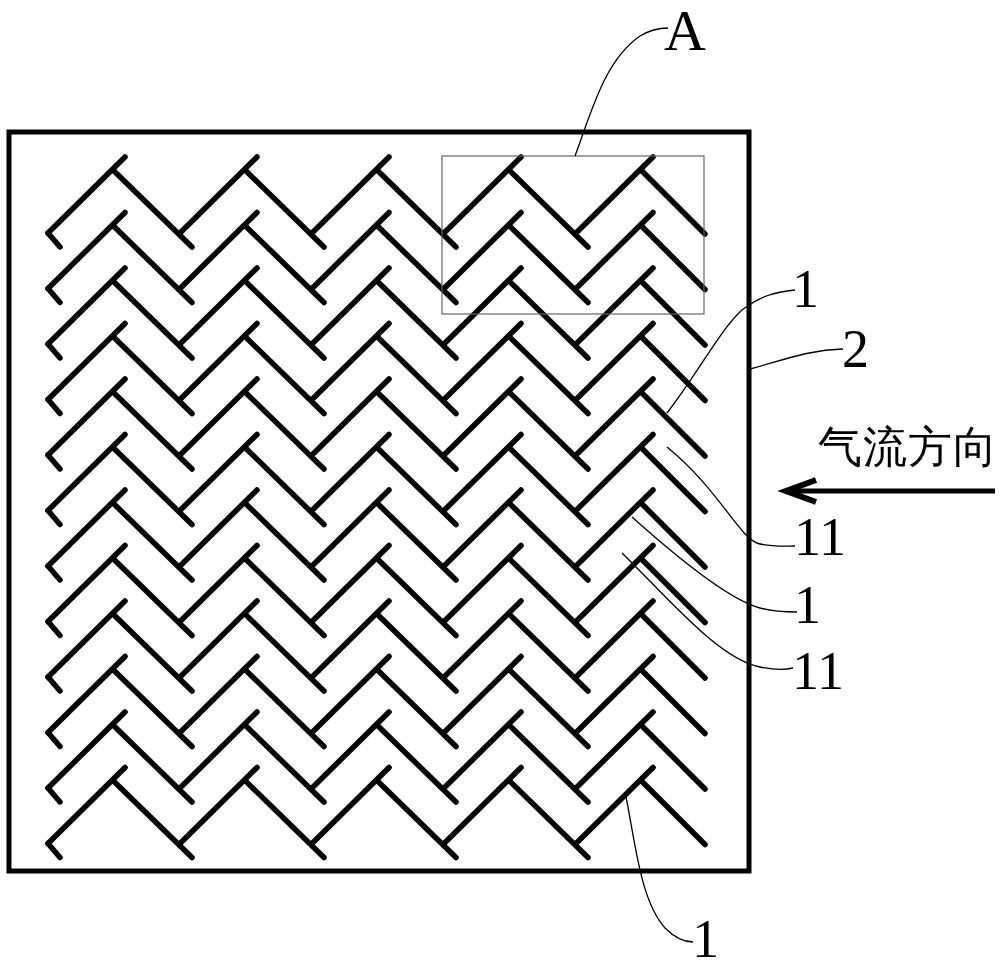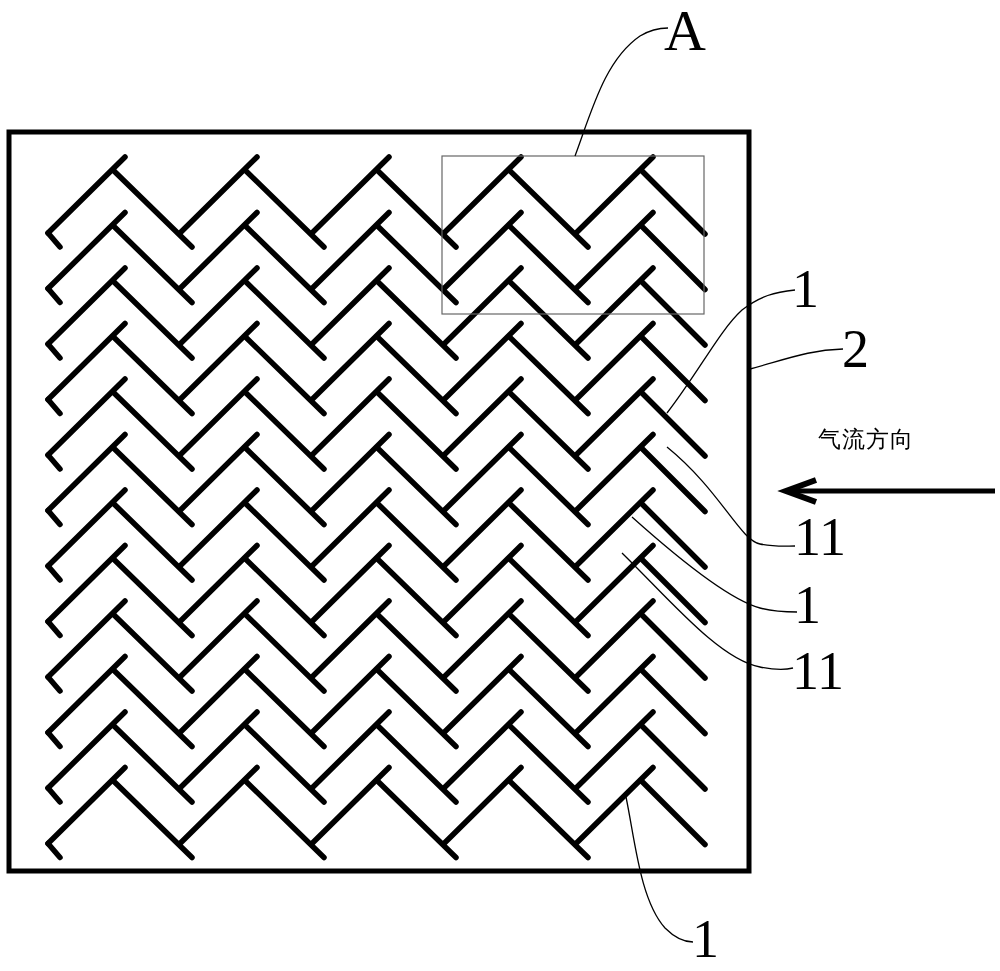--- a/index.html
+++ b/index.html
@@ -8,22 +8,22 @@
   .label {
     position: absolute;
     font-family: "Liberation Serif", "DejaVu Serif", serif;
     color: #000;
     line-height: 1;
     white-space: nowrap;
   }
   .label-big { font-size: 58px; }
   .label-num { font-size: 54px; }
   .label-cn {
-    font-family: Liberation Sans, sans-serif;
-    font-size: 23px;
+    font-family: Liberation Mono, monospace;
+    font-size: 44px;
     letter-spacing: 1px;
   }
 </style>
 </head>
 <body>
 
 <svg id="canvas" width="1000" height="971" viewBox="0 0 1000 971" xmlns="http://www.w3.org/2000/svg">
   <rect x="0" y="0" width="1000" height="971" fill="#ffffff"></rect>
   <g id="chevrons">
       <g stroke="#000" stroke-width="5.5" stroke-linecap="round" fill="none">

